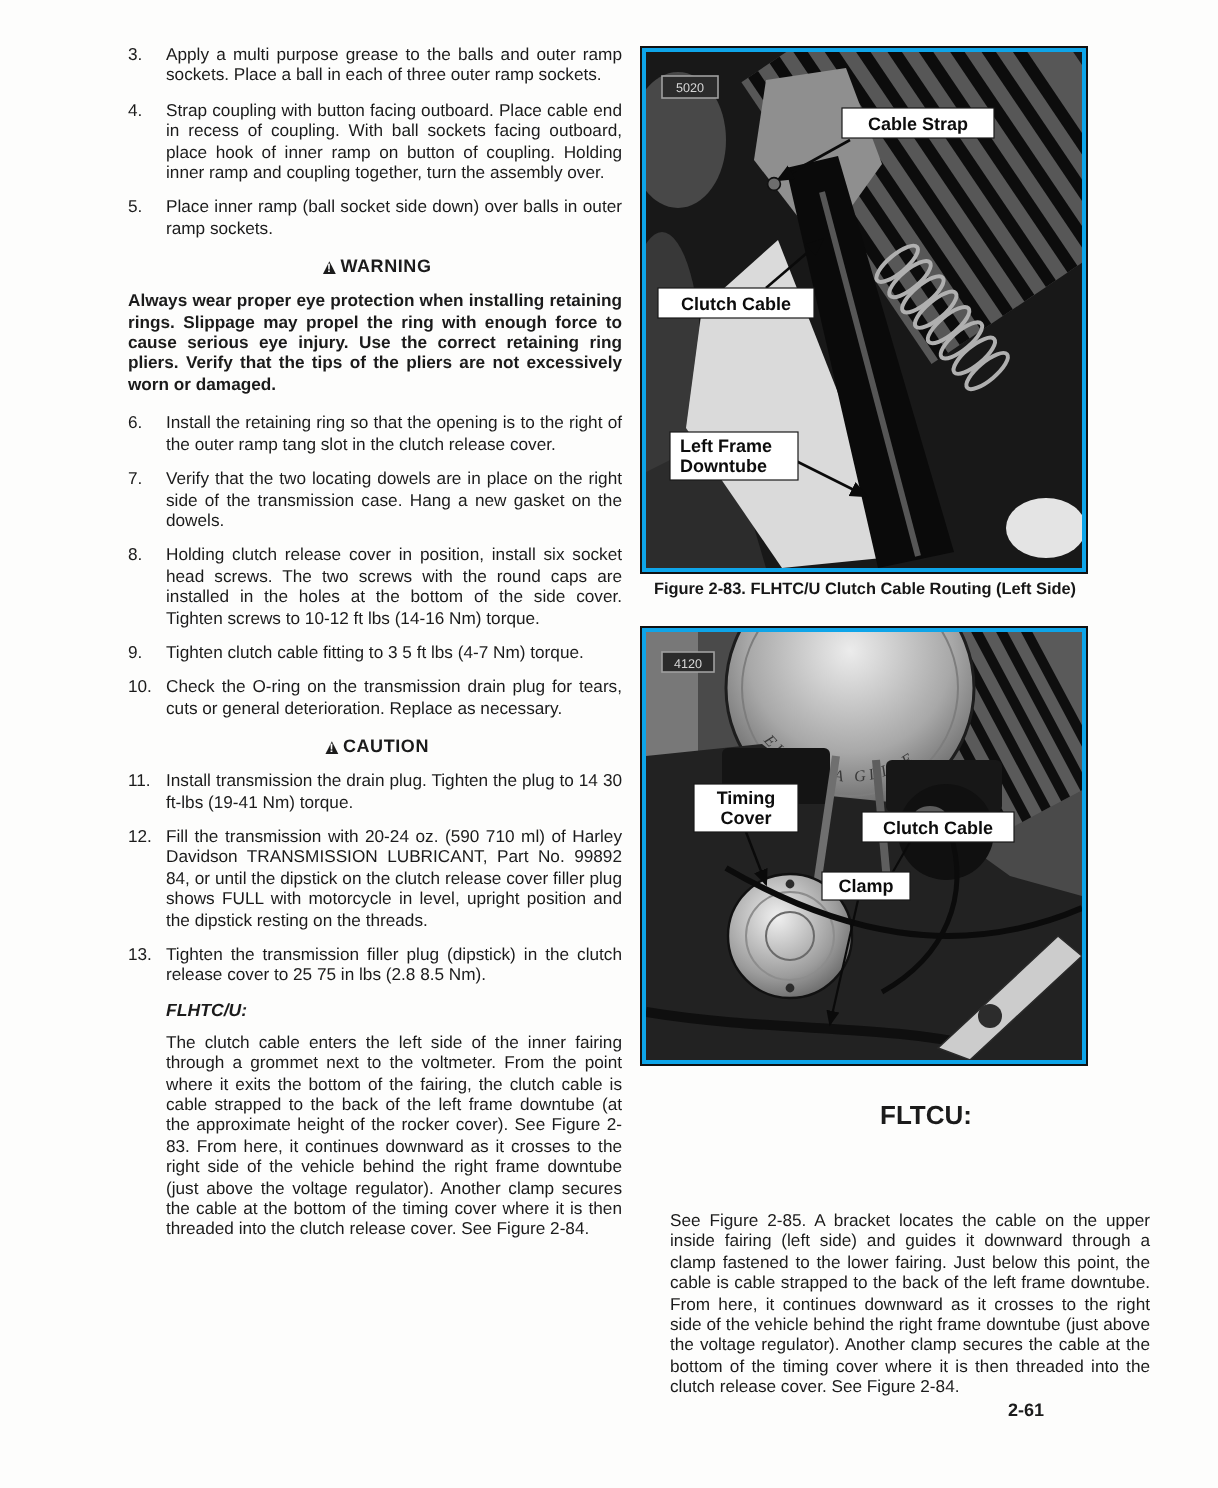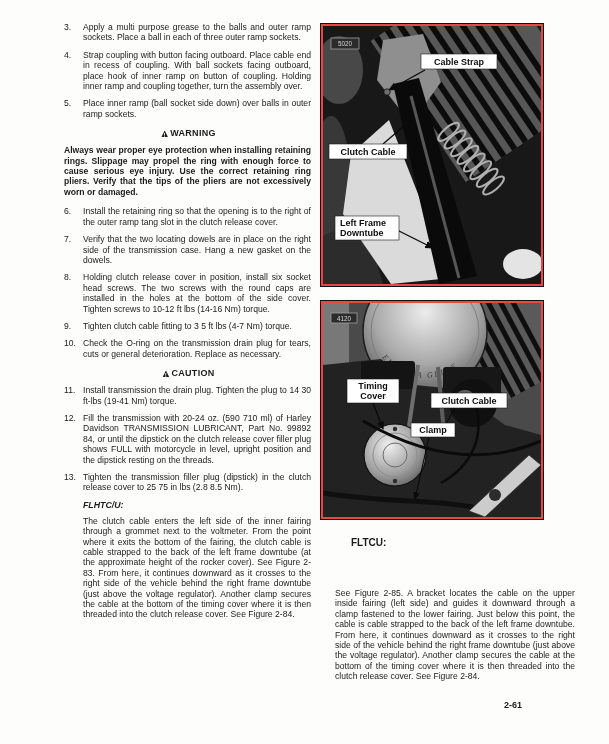--- a/index.html
+++ b/index.html
@@ -17,27 +17,27 @@
 
   .adm-label{text-align:center;font-weight:bold;font-size:9px;margin:9px 0 6px 0;letter-spacing:.3px;}
   .tri-wrap{position:relative;display:inline-block;width:11px;vertical-align:-1px;}
   .tri{font-size:11px;line-height:9px;}
   .bang{position:absolute;left:50%;top:2.5px;transform:translateX(-50%);color:#fff;font-size:6px;font-weight:bold;}
   .adm-text{font-weight:bold;font-size:8.6px;line-height:10.4px;text-align:justify;margin:0 0 9px 0;}
 
   .sub-head{font-weight:bold;font-size:8.8px;margin:3px 0 6px 19px;font-style:italic;}
   .sub-para{font-size:8.6px;line-height:10.4px;text-align:justify;margin:0 0 7px 19px;}
 
-  .figure{width:218px;border:1.6px solid #111;padding:2px;background:#ef4444;box-sizing:content-box;}
+  .figure{width:218px;border:1.6px solid #111;padding:2px;background:#0ea5e9;box-sizing:content-box;}
   .figure svg{display:block;}
   .fig-caption{width:225px;text-align:center;font-weight:bold;font-size:8.2px;line-height:10px;margin:3px 0 0 0;color:#161616;}
   .fig-gap{height:13px;}
 
   .flt-block{margin-left:15px;width:240px;}
-  .flt-head{font-weight:bold;font-size:10px;margin:17px 0 7px 16px;}
+  .flt-head{font-weight:bold;font-size:13px;margin:17px 0 7px 16px;text-align:center;}
   .flt-para{font-size:8.6px;line-height:10.4px;text-align:justify;margin-top:40px;}
 
   .page-number{position:absolute;left:504px;top:700px;font-weight:bold;font-size:9px;}
 
   .photo-label{font-weight:bold;font-size:9px;font-family:"Liberation Sans",sans-serif;fill:#0c0c0c;}
   .photo-tag{font-size:6.3px;font-family:"Liberation Sans",sans-serif;fill:#d6d6d6;}
 </style>
 </head>
 <body>
 
@@ -177,20 +177,21 @@
         </g>
 
         <g>
           <line x1="74" y1="204" x2="110" y2="222" stroke="#0a0a0a" stroke-width="1.3" marker-end="url(#ah1)"></line>
           <rect x="12" y="190" width="64" height="24" fill="#ffffff" stroke="#1a1a1a" stroke-width="0.6"></rect>
           <text class="photo-label" x="17" y="200">Left Frame</text>
           <text class="photo-label" x="17" y="210">Downtube</text>
         </g>
       </svg>
     </div>
+    <div class="fig-caption">Figure 2-83. FLHTC/U Clutch Cable Routing (Left Side)</div>
 
     <div class="fig-gap"></div>
 
     <div class="figure">
       <svg width="218" height="214" viewBox="0 0 218 214">
         <defs>
           <marker id="ah2" markerWidth="8" markerHeight="8" refX="6" refY="3" orient="auto">
             <path d="M0,0 L7,3 L0,6 Z" fill="#0a0a0a"></path>
           </marker>
           <radialGradient id="chromeAir" cx="50%" cy="35%" r="75%">

